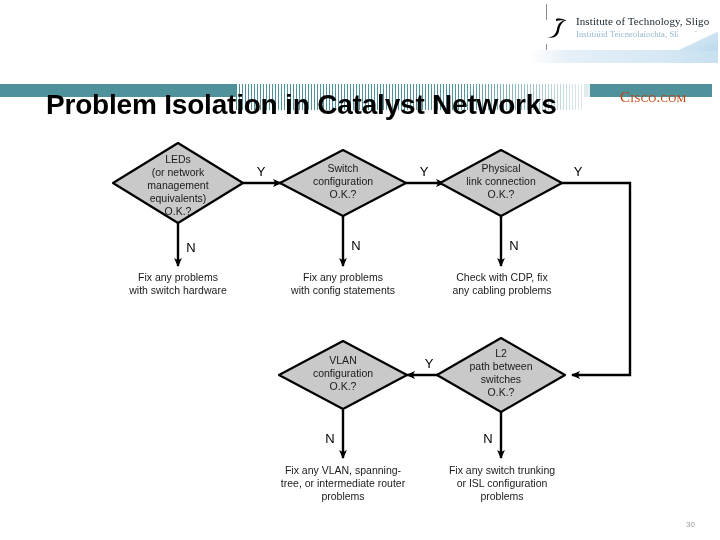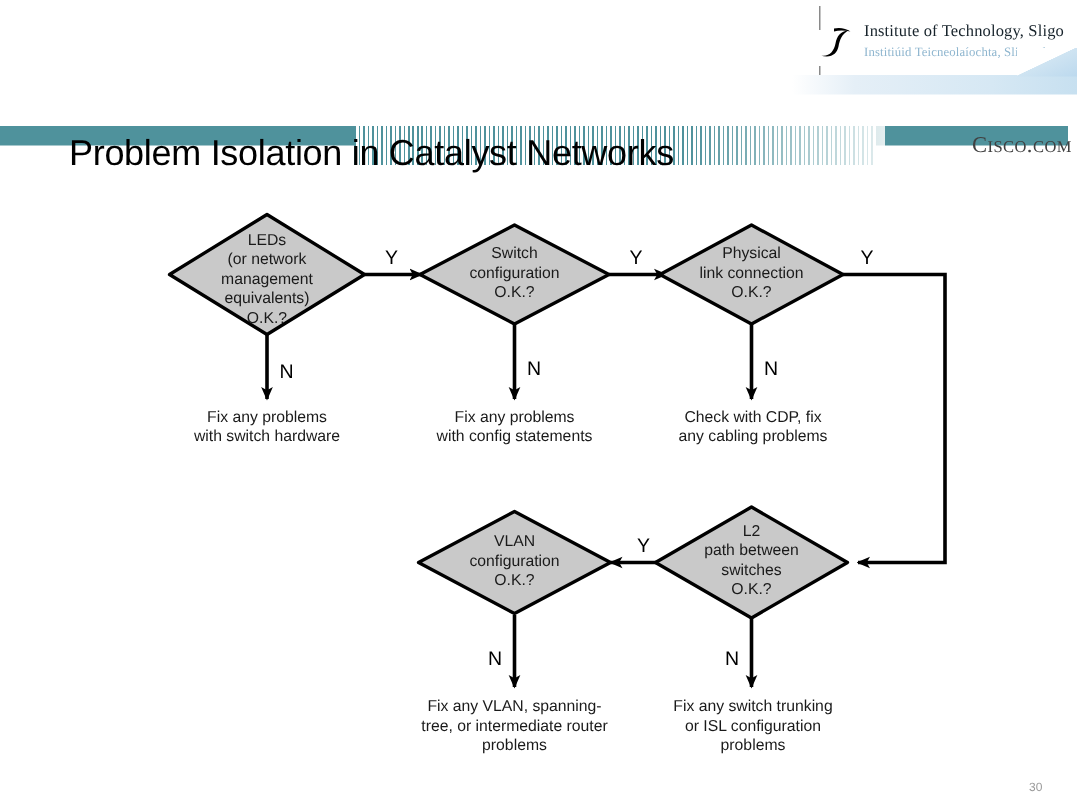--- a/index.html
+++ b/index.html
@@ -52,27 +52,27 @@
     background:repeating-linear-gradient(to right,
       #4f929c 0px,#4f929c 1px,
       #ffffff 1px,#ffffff 3px);
   }
   .band-comb-fade{
     position:absolute;left:460px;top:84px;width:130px;height:26px;
     background:linear-gradient(to right,rgba(255,255,255,0) 0%,rgba(255,255,255,.85) 100%);
   }
   .slide-title{
     position:absolute;left:46px;top:89px;
-    font-size:24px;font-weight:normal;color:#000000;
+    font-size:28px;font-weight:bold;color:#000000;
     letter-spacing:-.2px;white-space:nowrap;
   }
   .cisco-mark{
     position:absolute;left:620px;top:89px;
-    font-size:15px;color:#404040;font-variant:small-caps;
-    font-family:"Liberation Serif", serif;letter-spacing:.3px;margin-left:28px;
+    font-size:15px;color:#c2410c;font-variant:small-caps;
+    font-family:"Liberation Serif", serif;letter-spacing:.3px;
   }
 
   
   .chart{position:absolute;left:0;top:0;width:720px;height:540px;}
 
   .pagenum{
     position:absolute;left:686px;top:520px;
     font-size:8px;color:#9a9a9a;
   }
 

